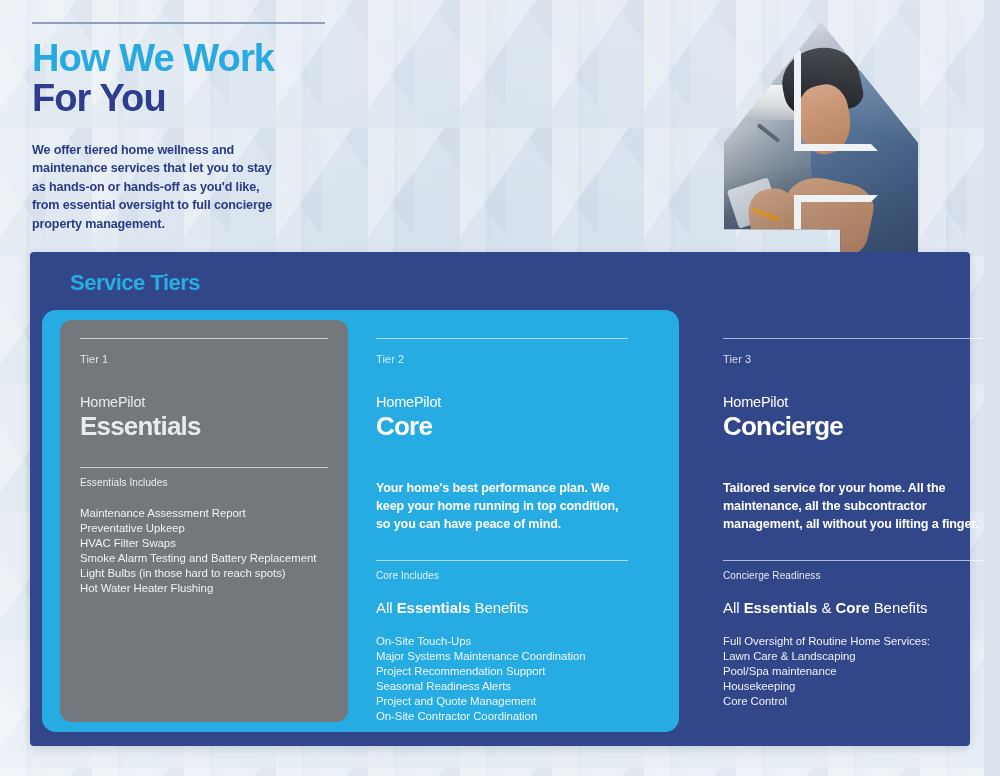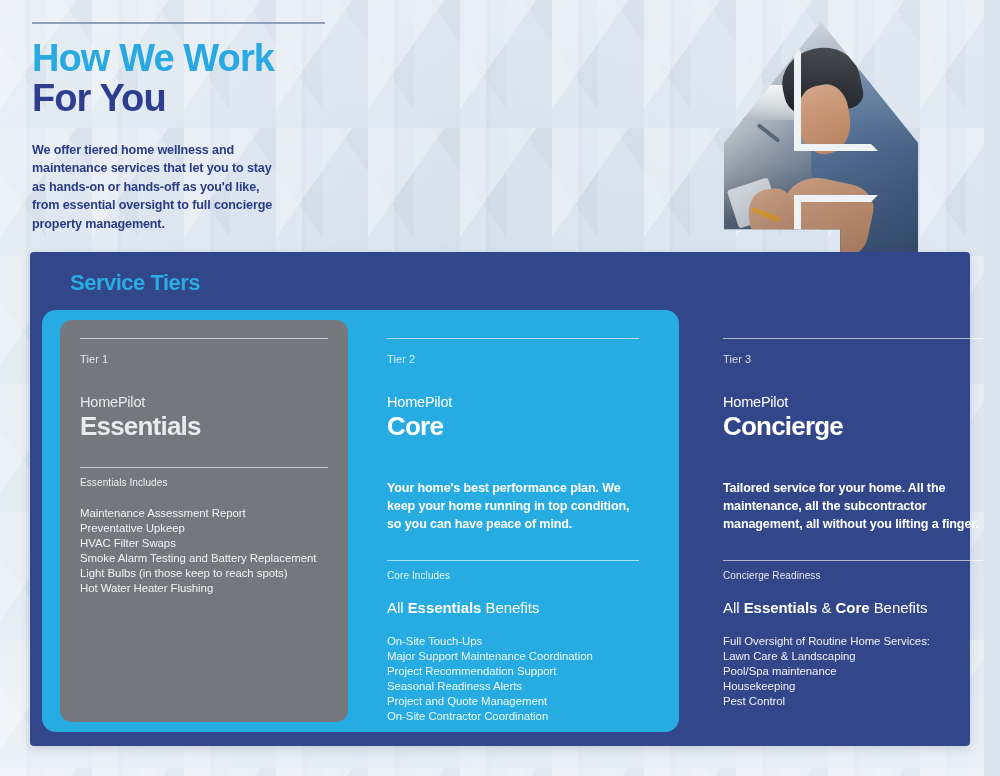--- a/index.html
+++ b/index.html
@@ -230,21 +230,21 @@
   }
   .card-gray {
     left: 18px;
     top: 10px;
     width: 288px;
     height: 402px;
     background: #74787d;
     border-radius: 12px;
   }
   .card-cyan {
-    left: 325px;
+    left: 314px;
     top: 10px;
     width: 292px;
     height: 402px;
     background: transparent;
   }
   .card-navy {
     position: absolute;
     left: 693px;
     top: 68px;
     width: 280px;
@@ -365,37 +365,37 @@
         <div class="tier-label">Tier 1</div>
         <div class="brand">HomePilot</div>
         <div class="plan">Essentials</div>
         <div class="includes-rule"></div>
         <div class="includes-label">Essentials Includes</div>
         <ul class="feature-list">
             <li>Maintenance Assessment Report</li>
             <li>Preventative Upkeep</li>
             <li>HVAC Filter Swaps</li>
             <li>Smoke Alarm Testing and Battery Replacement</li>
-            <li>Light Bulbs (in those keep to reach spots)</li>
+            <li>Light Bulbs (in those hard to reach spots)</li>
             <li>Hot Water Heater Flushing</li>
           </ul>
       </div>
 
       <div class="card card-cyan">
         <div class="card-rule"></div>
         <div class="tier-label">Tier 2</div>
         <div class="brand">HomePilot</div>
         <div class="plan">Core</div>
         <div class="desc">Your home's best performance plan. We keep your home running in top condition, so you can have peace of mind.</div>
         <div class="includes-rule"></div>
         <div class="includes-label">Core Includes</div>
         <div class="benefit-line">All <b>Essentials</b> Benefits</div>
         <ul class="feature-list">
             <li>On-Site Touch-Ups</li>
-            <li>Major Support Maintenance Coordination</li>
+            <li>Major Systems Maintenance Coordination</li>
             <li>Project Recommendation Support</li>
             <li>Seasonal Readiness Alerts</li>
             <li>Project and Quote Management</li>
             <li>On-Site Contractor Coordination</li>
           </ul>
       </div>
 
     </div>
 
     <div class="card-navy">
@@ -405,18 +405,18 @@
       <div class="plan">Concierge</div>
       <div class="desc">Tailored service for your home. All the maintenance, all the subcontractor management, all without you lifting a finger.</div>
       <div class="includes-rule"></div>
       <div class="includes-label">Concierge Readiness</div>
       <div class="benefit-line">All <b>Essentials</b> &amp; <b>Core</b> Benefits</div>
       <ul class="feature-list">
           <li>Full Oversight of Routine Home Services:</li>
           <li>Lawn Care &amp; Landscaping</li>
           <li>Pool/Spa maintenance</li>
           <li>Housekeeping</li>
-          <li>Pest Control</li>
+          <li>Core Control</li>
         </ul>
     </div>
 
   </div>
 </div>
 
 </body></html>

